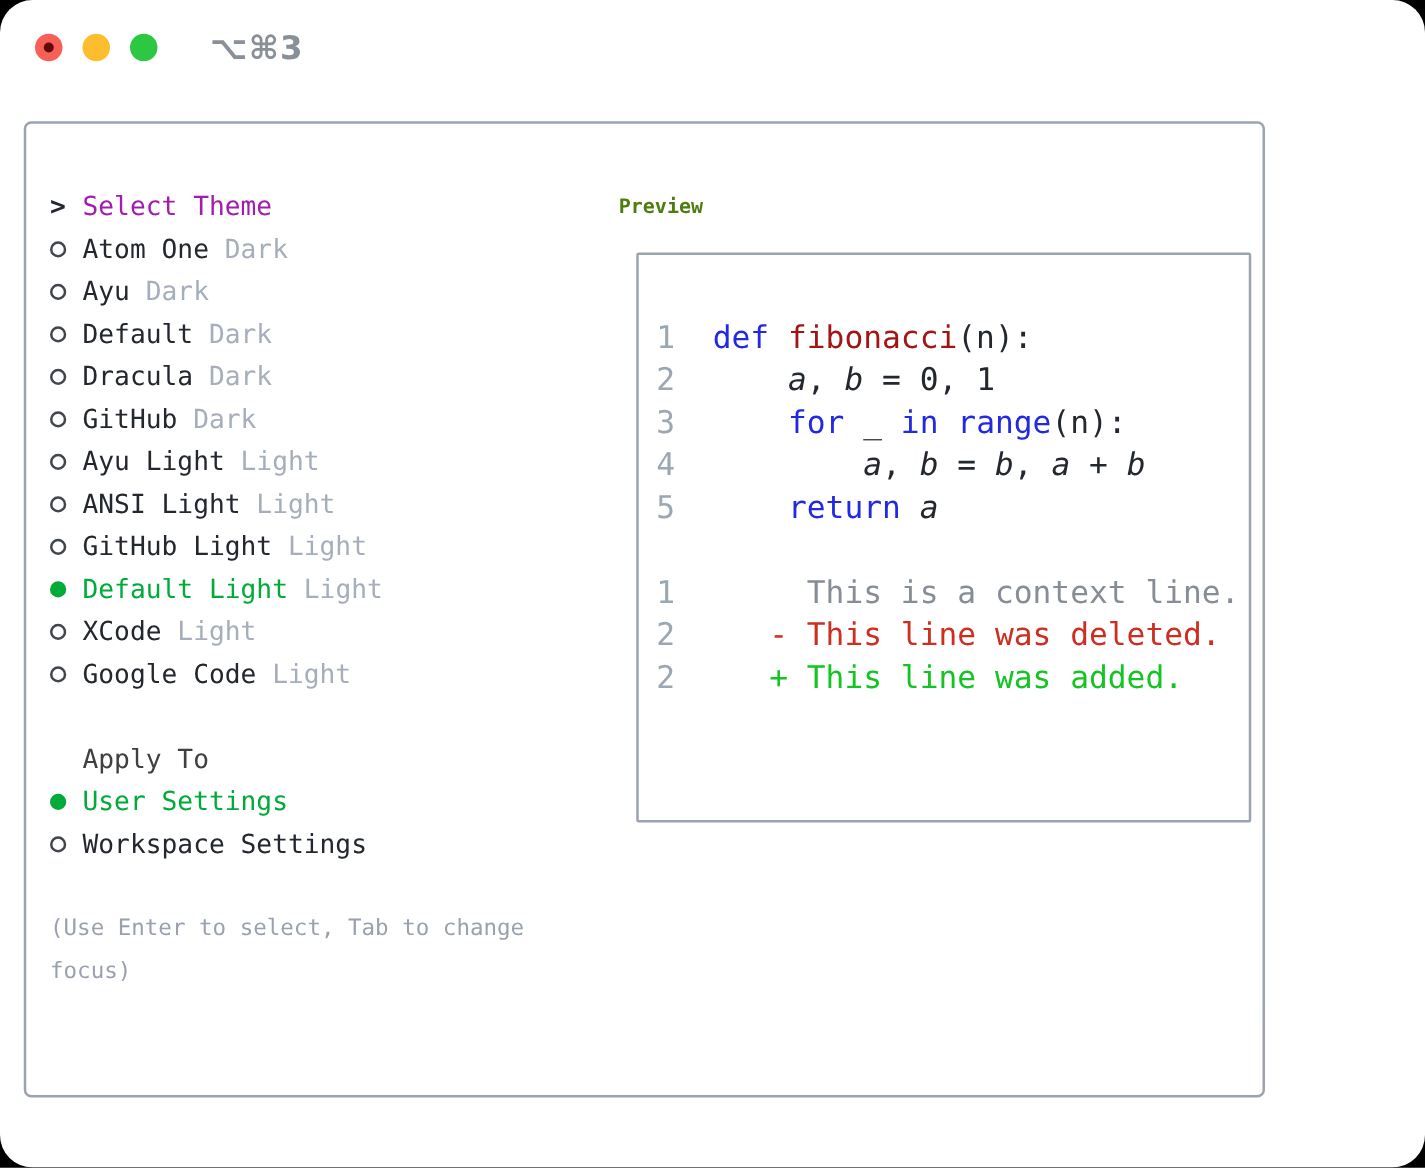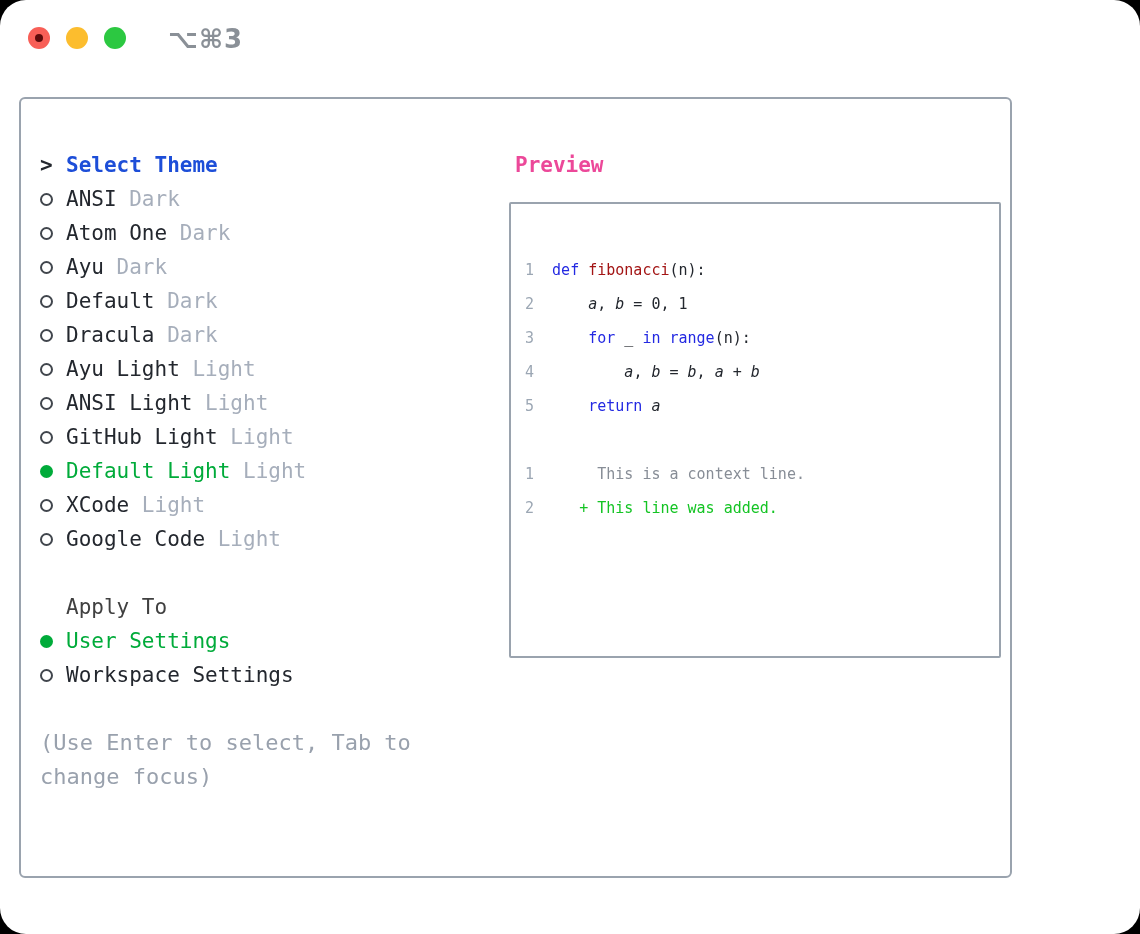--- a/index.html
+++ b/index.html
@@ -17,33 +17,33 @@
 
   
   .panel{position:absolute;left:19px;top:97px;width:989px;height:777px;border:2px solid var(--c-border);border-radius:6px;background:#fff;}
 
   
   .left{position:absolute;left:19px;top:49px;width:440px;font-size:21px;line-height:34px;color:var(--c-text);}
   .row{height:34px;white-space:pre;}
   .row.blank{height:34px;}
   .marker{display:inline-block;width:26px;vertical-align:top;}
   .caret{font-weight:bold;color:var(--c-text);}
-  .hdr{font-weight:bold;color:#1d4ed8;}
+  .hdr{font-weight:normal;color:#a21caf;}
   .hdr2{color:#404040;}
   .radio{display:inline-block;width:9px;height:9px;border:2px solid #41464d;border-radius:50%;margin-top:10px;}
   .radio.on{background:var(--c-accent);border-color:var(--c-accent);}
   .name{color:var(--c-text);}
   .name.sel{color:var(--c-accent);}
   .variant{color:var(--c-muted);}
-  .footer{margin-top:0;width:420px;white-space:normal;color:var(--c-hint);font-size:22px;line-height:34px;}
+  .footer{margin-top:0;width:420px;white-space:normal;color:var(--c-hint);font-size:18px;line-height:34px;}
 
   
-  .preview-header{position:absolute;left:494px;top:49px;font-size:21px;line-height:34px;font-weight:bold;color:#ec4899;}
+  .preview-header{position:absolute;left:474px;top:49px;font-size:16px;line-height:34px;font-weight:bold;color:#4d7c0f;}
   .preview-box{position:absolute;left:488px;top:103px;width:474px;height:403px;border:2px solid var(--c-border);border-radius:2px;background:#fff;box-sizing:content-box;padding:49px 0 0 14px;overflow:hidden;}
-  .pline{height:34px;line-height:34px;font-size:15px;white-space:pre;color:var(--c-text);}
+  .pline{height:34px;line-height:34px;font-size:25px;white-space:pre;color:var(--c-text);}
   .ln{color:var(--c-linenum);}
   .kw{color:var(--c-keyword);}
   .fn{color:var(--c-function);}
   .var{font-style:italic;color:var(--c-text);}
   .context{color:var(--c-context);}
   .deleted{color:var(--c-diff-red);}
   .added{color:var(--c-diff-green);text-align:right;}
 </style>
 </head>
 <body>
@@ -57,25 +57,25 @@
     <span class="light yellow"></span>
     <span class="light green"></span>
     <span class="win-title">⌥⌘3</span>
   </div>
 
   <div class="panel">
 
     <div class="left">
       <div class="row"><span class="marker caret">&gt;</span><span class="hdr">Select Theme</span></div>
       <div id="theme-list">
-          <div class="row"><span class="marker"><span class="radio"></span></span><span class="name">ANSI</span><span class="variant"> Dark</span></div>
           <div class="row"><span class="marker"><span class="radio"></span></span><span class="name">Atom One</span><span class="variant"> Dark</span></div>
           <div class="row"><span class="marker"><span class="radio"></span></span><span class="name">Ayu</span><span class="variant"> Dark</span></div>
           <div class="row"><span class="marker"><span class="radio"></span></span><span class="name">Default</span><span class="variant"> Dark</span></div>
           <div class="row"><span class="marker"><span class="radio"></span></span><span class="name">Dracula</span><span class="variant"> Dark</span></div>
+          <div class="row"><span class="marker"><span class="radio"></span></span><span class="name">GitHub</span><span class="variant"> Dark</span></div>
           <div class="row"><span class="marker"><span class="radio"></span></span><span class="name">Ayu Light</span><span class="variant"> Light</span></div>
           <div class="row"><span class="marker"><span class="radio"></span></span><span class="name">ANSI Light</span><span class="variant"> Light</span></div>
           <div class="row"><span class="marker"><span class="radio"></span></span><span class="name">GitHub Light</span><span class="variant"> Light</span></div>
           <div class="row"><span class="marker"><span class="radio on"></span></span><span class="name sel">Default Light</span><span class="variant"> Light</span></div>
           <div class="row"><span class="marker"><span class="radio"></span></span><span class="name">XCode</span><span class="variant"> Light</span></div>
           <div class="row"><span class="marker"><span class="radio"></span></span><span class="name">Google Code</span><span class="variant"> Light</span></div>
         </div>
       <div class="row blank"></div>
       <div class="row"><span class="marker"></span><span class="hdr2">Apply To</span></div>
       <div id="apply-list">
@@ -91,18 +91,19 @@
       <div id="code-lines">
           <div class="pline"><span class="ln">1  </span><span class="kw">def</span><span> </span><span class="fn">fibonacci</span><span>(n):</span></div>
           <div class="pline"><span class="ln">2  </span><span>    </span><span class="var">a</span><span>, </span><span class="var">b</span><span> = 0, 1</span></div>
           <div class="pline"><span class="ln">3  </span><span>    </span><span class="kw">for</span><span> _ </span><span class="kw">in</span><span> </span><span class="kw">range</span><span>(n):</span></div>
           <div class="pline"><span class="ln">4  </span><span>        </span><span class="var">a</span><span>, </span><span class="var">b</span><span> = </span><span class="var">b</span><span>, </span><span class="var">a</span><span> + </span><span class="var">b</span></div>
           <div class="pline"><span class="ln">5  </span><span>    </span><span class="kw">return</span><span> </span><span class="var">a</span></div>
         </div>
       <div class="pline"> </div>
       <div id="diff-lines">
           <div class="pline"><span class="ln">1  </span><span class="context">     This is a context line.</span></div>
+          <div class="pline"><span class="ln">2  </span><span class="deleted">   - This line was deleted.</span></div>
           <div class="pline"><span class="ln">2  </span><span class="added">   + This line was added.</span></div>
         </div>
     </div>
 
   </div>
 </div>
 
 </body></html>

